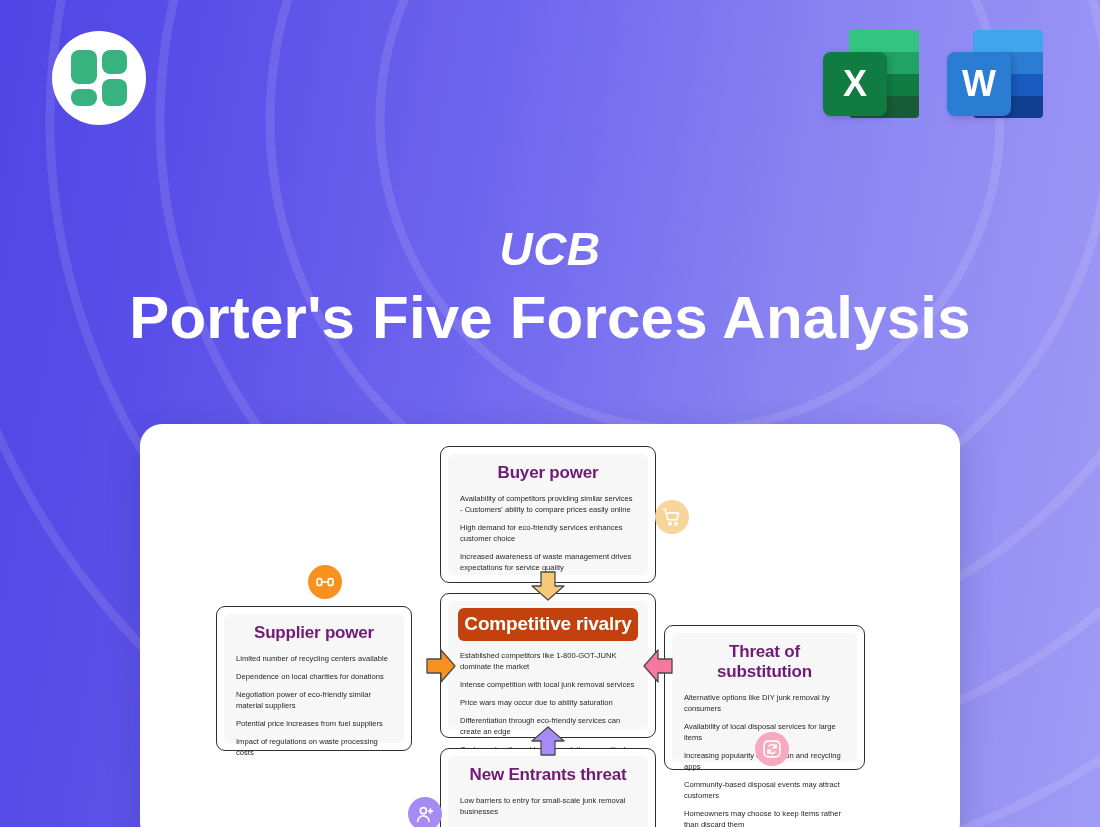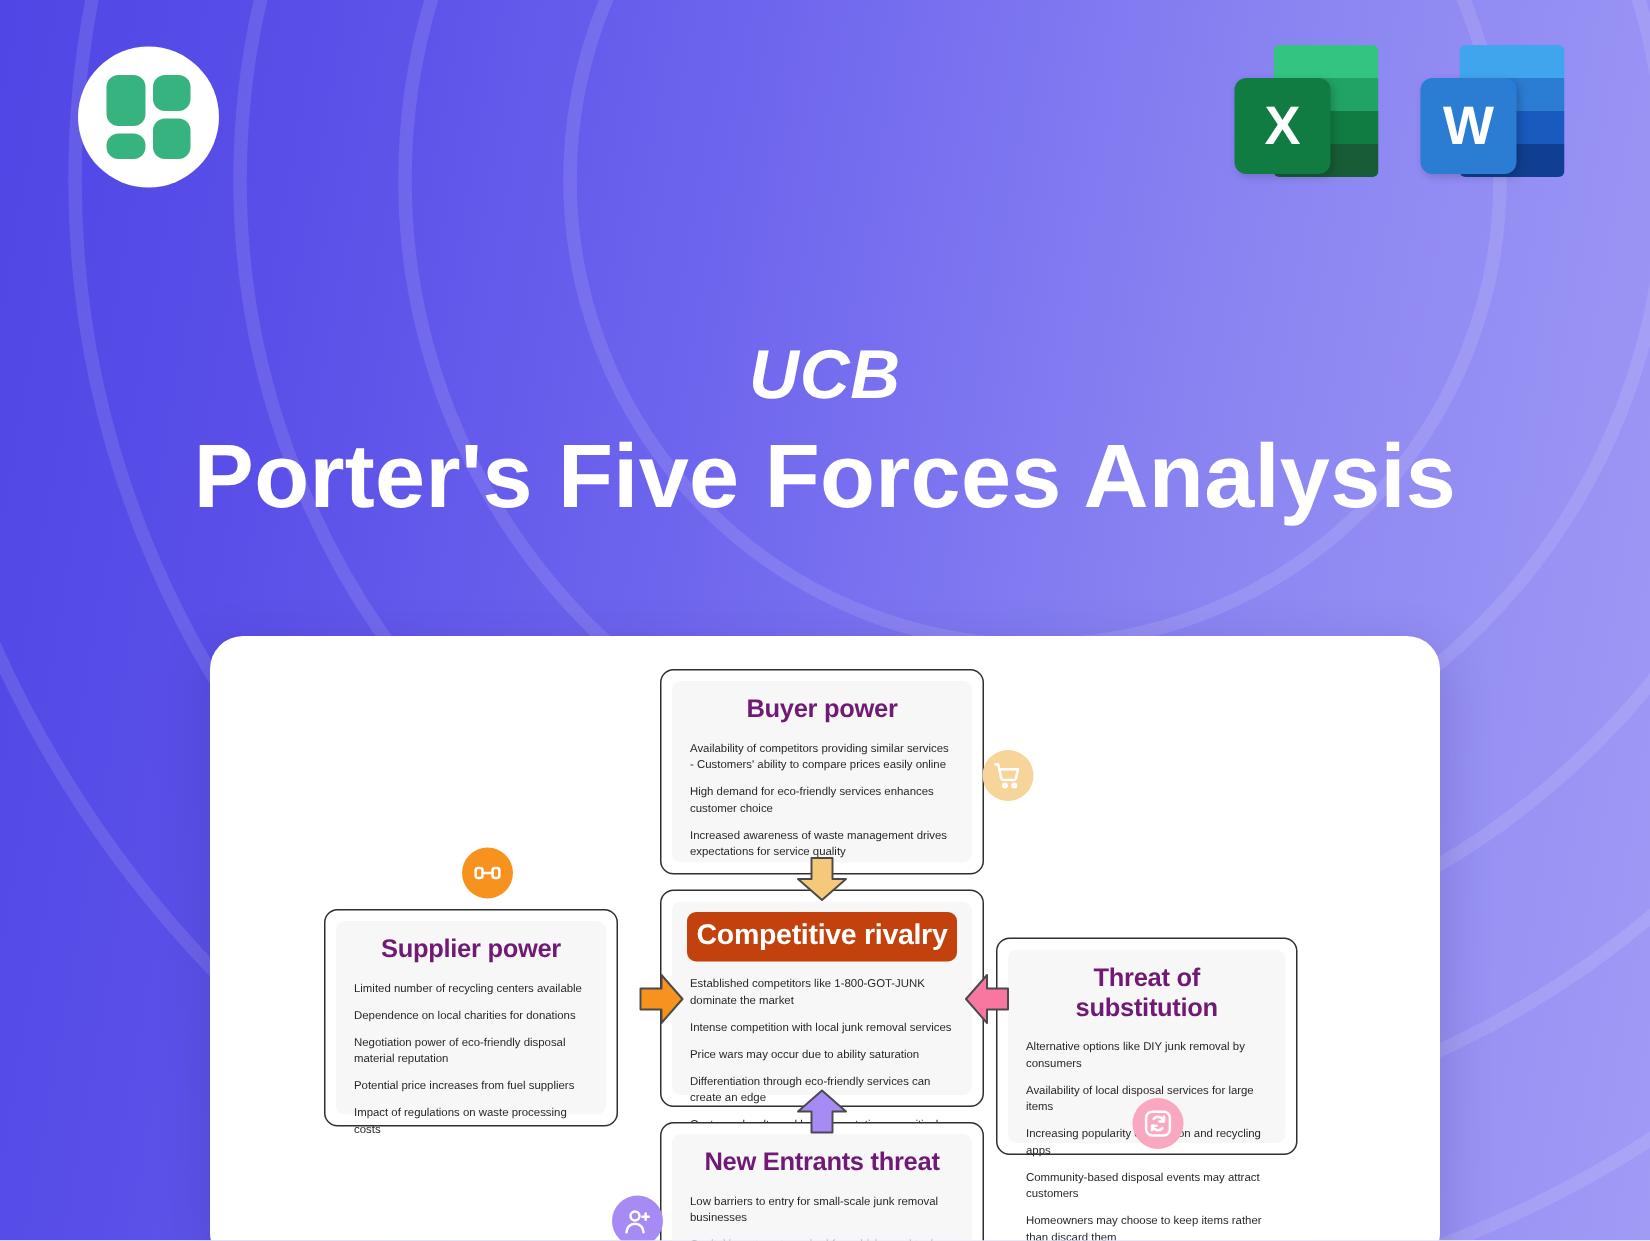--- a/index.html
+++ b/index.html
@@ -198,21 +198,21 @@
       </ul>
     </div>
   </div>
 
   <div class="force-box" id="box-supplier">
     <div class="force-inner">
       <div class="force-title">Supplier power</div>
       <ul class="force-list">
         <li>Limited number of recycling centers available</li>
         <li>Dependence on local charities for donations</li>
-        <li>Negotiation power of eco-friendly disposal material reputation</li>
+        <li>Negotiation power of eco-friendly similar material suppliers</li>
         <li>Potential price increases from fuel suppliers</li>
         <li>Impact of regulations on waste processing costs</li>
       </ul>
     </div>
   </div>
 
   <div class="force-box" id="box-rivalry">
     <div class="force-inner">
       <div class="force-title accent">Competitive rivalry</div>
       <ul class="force-list">

